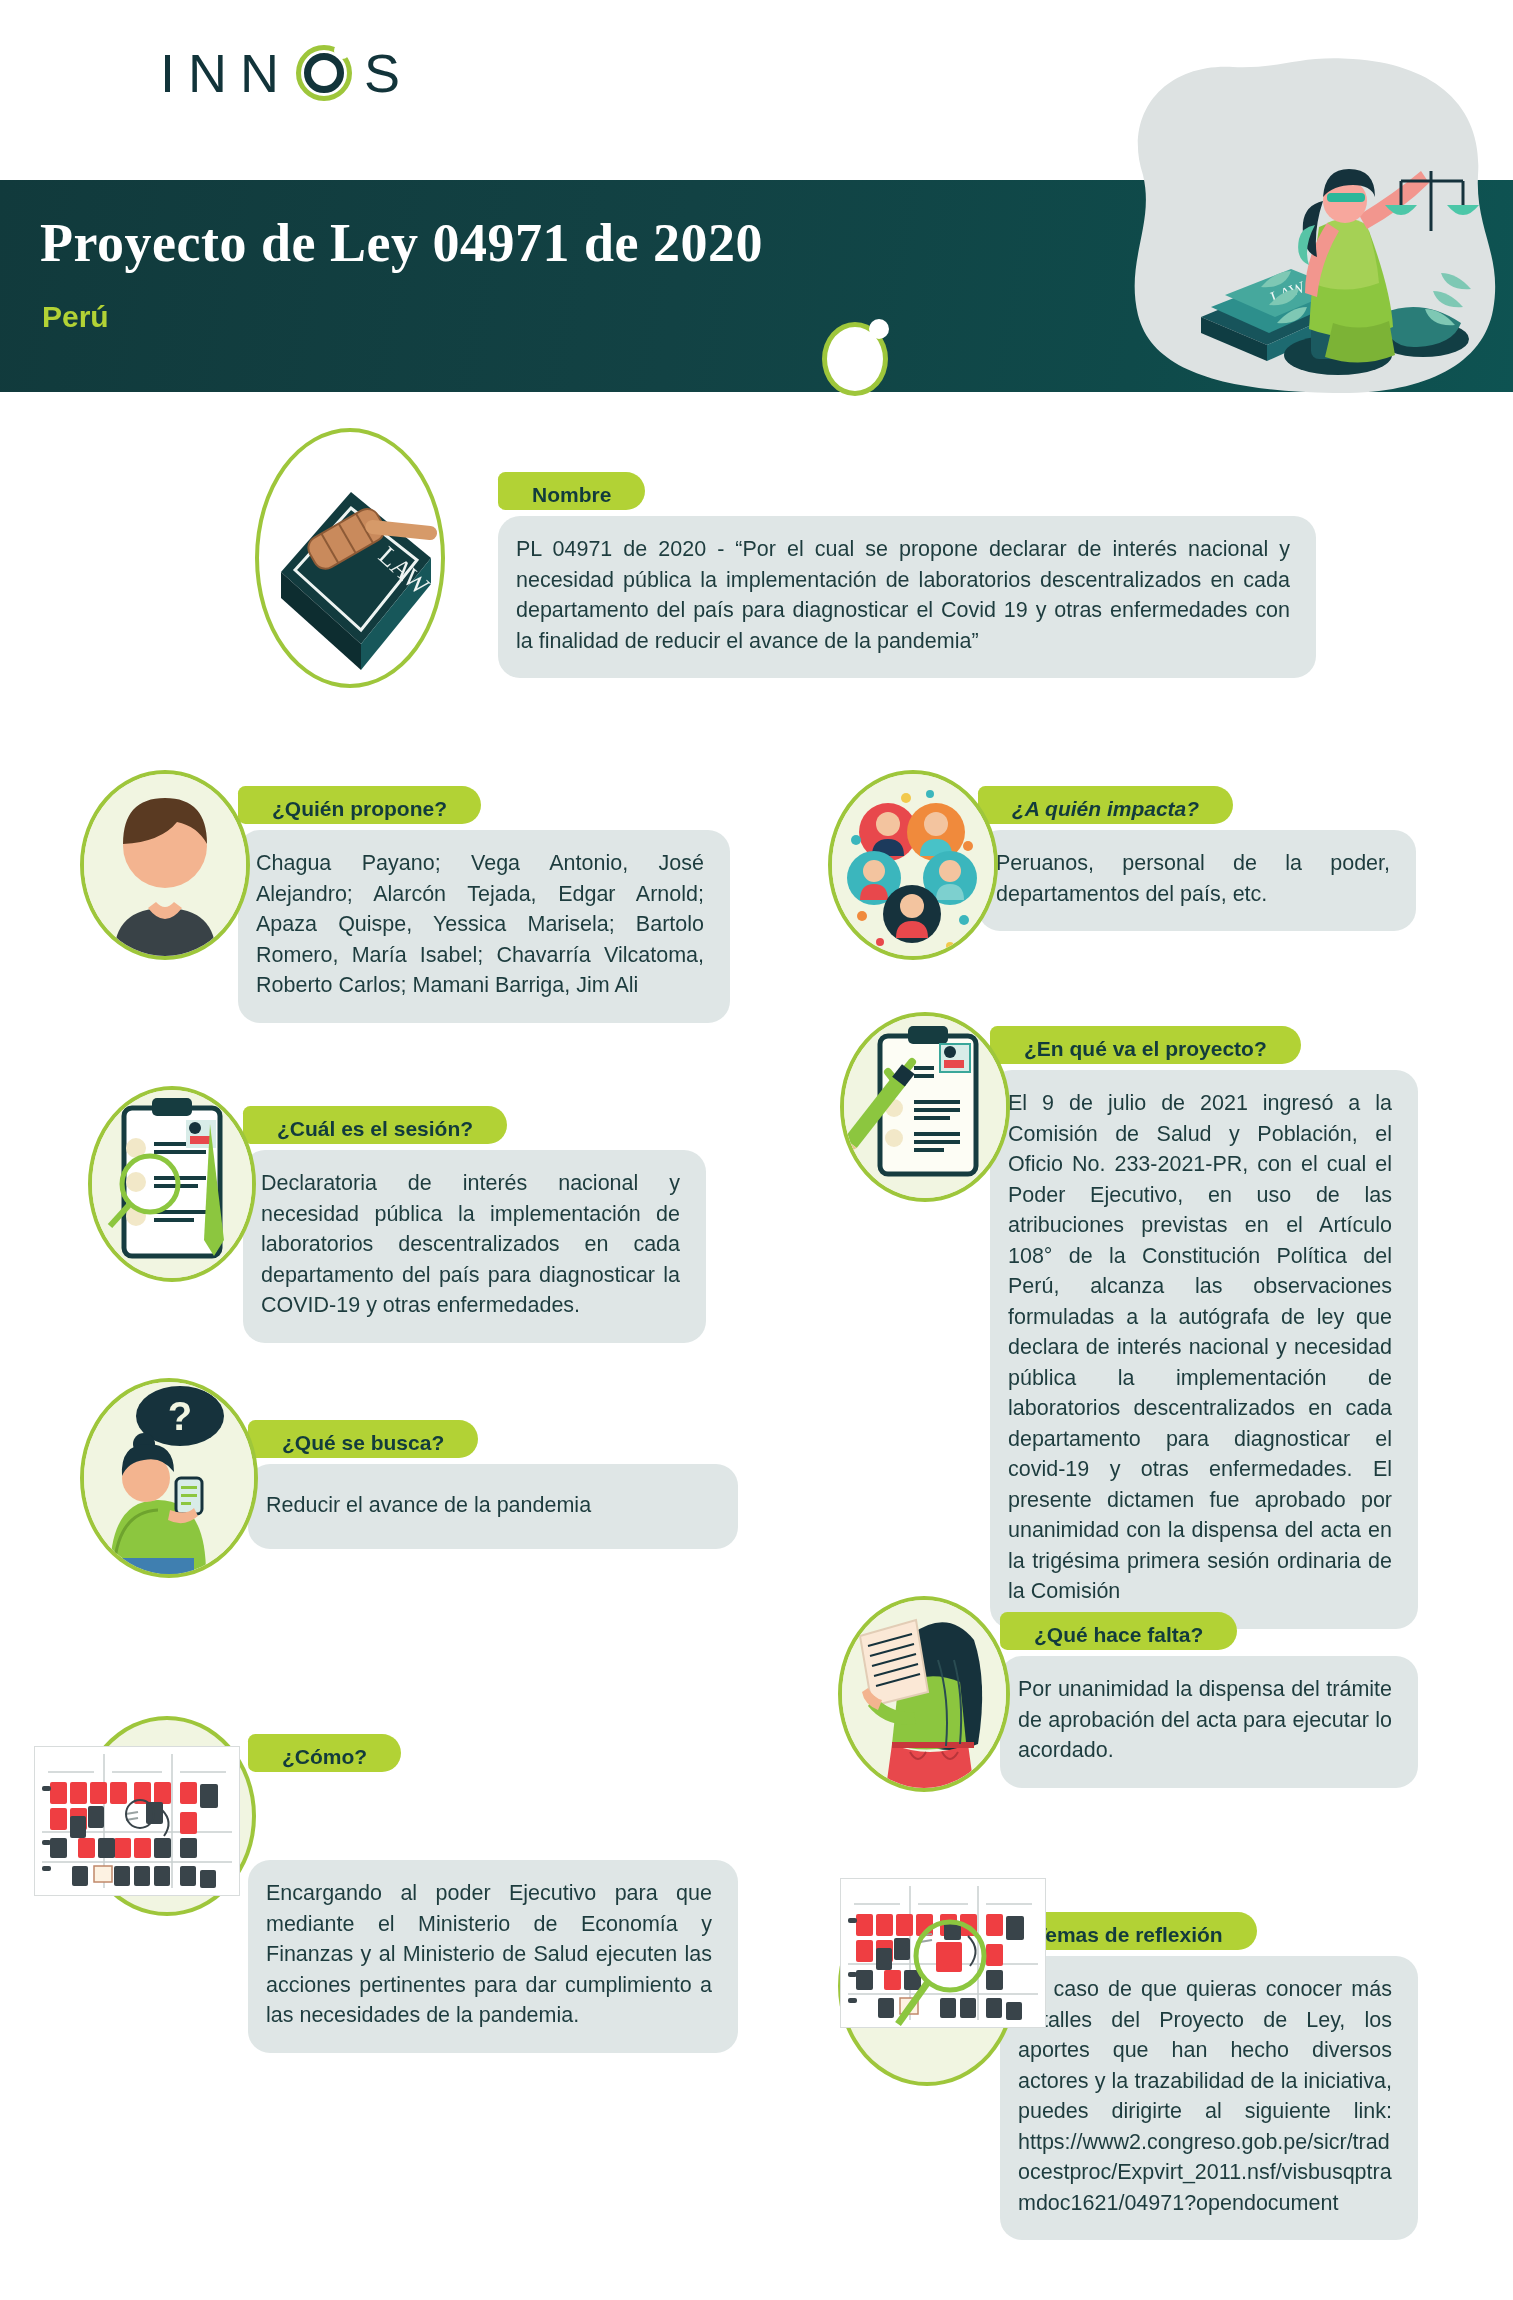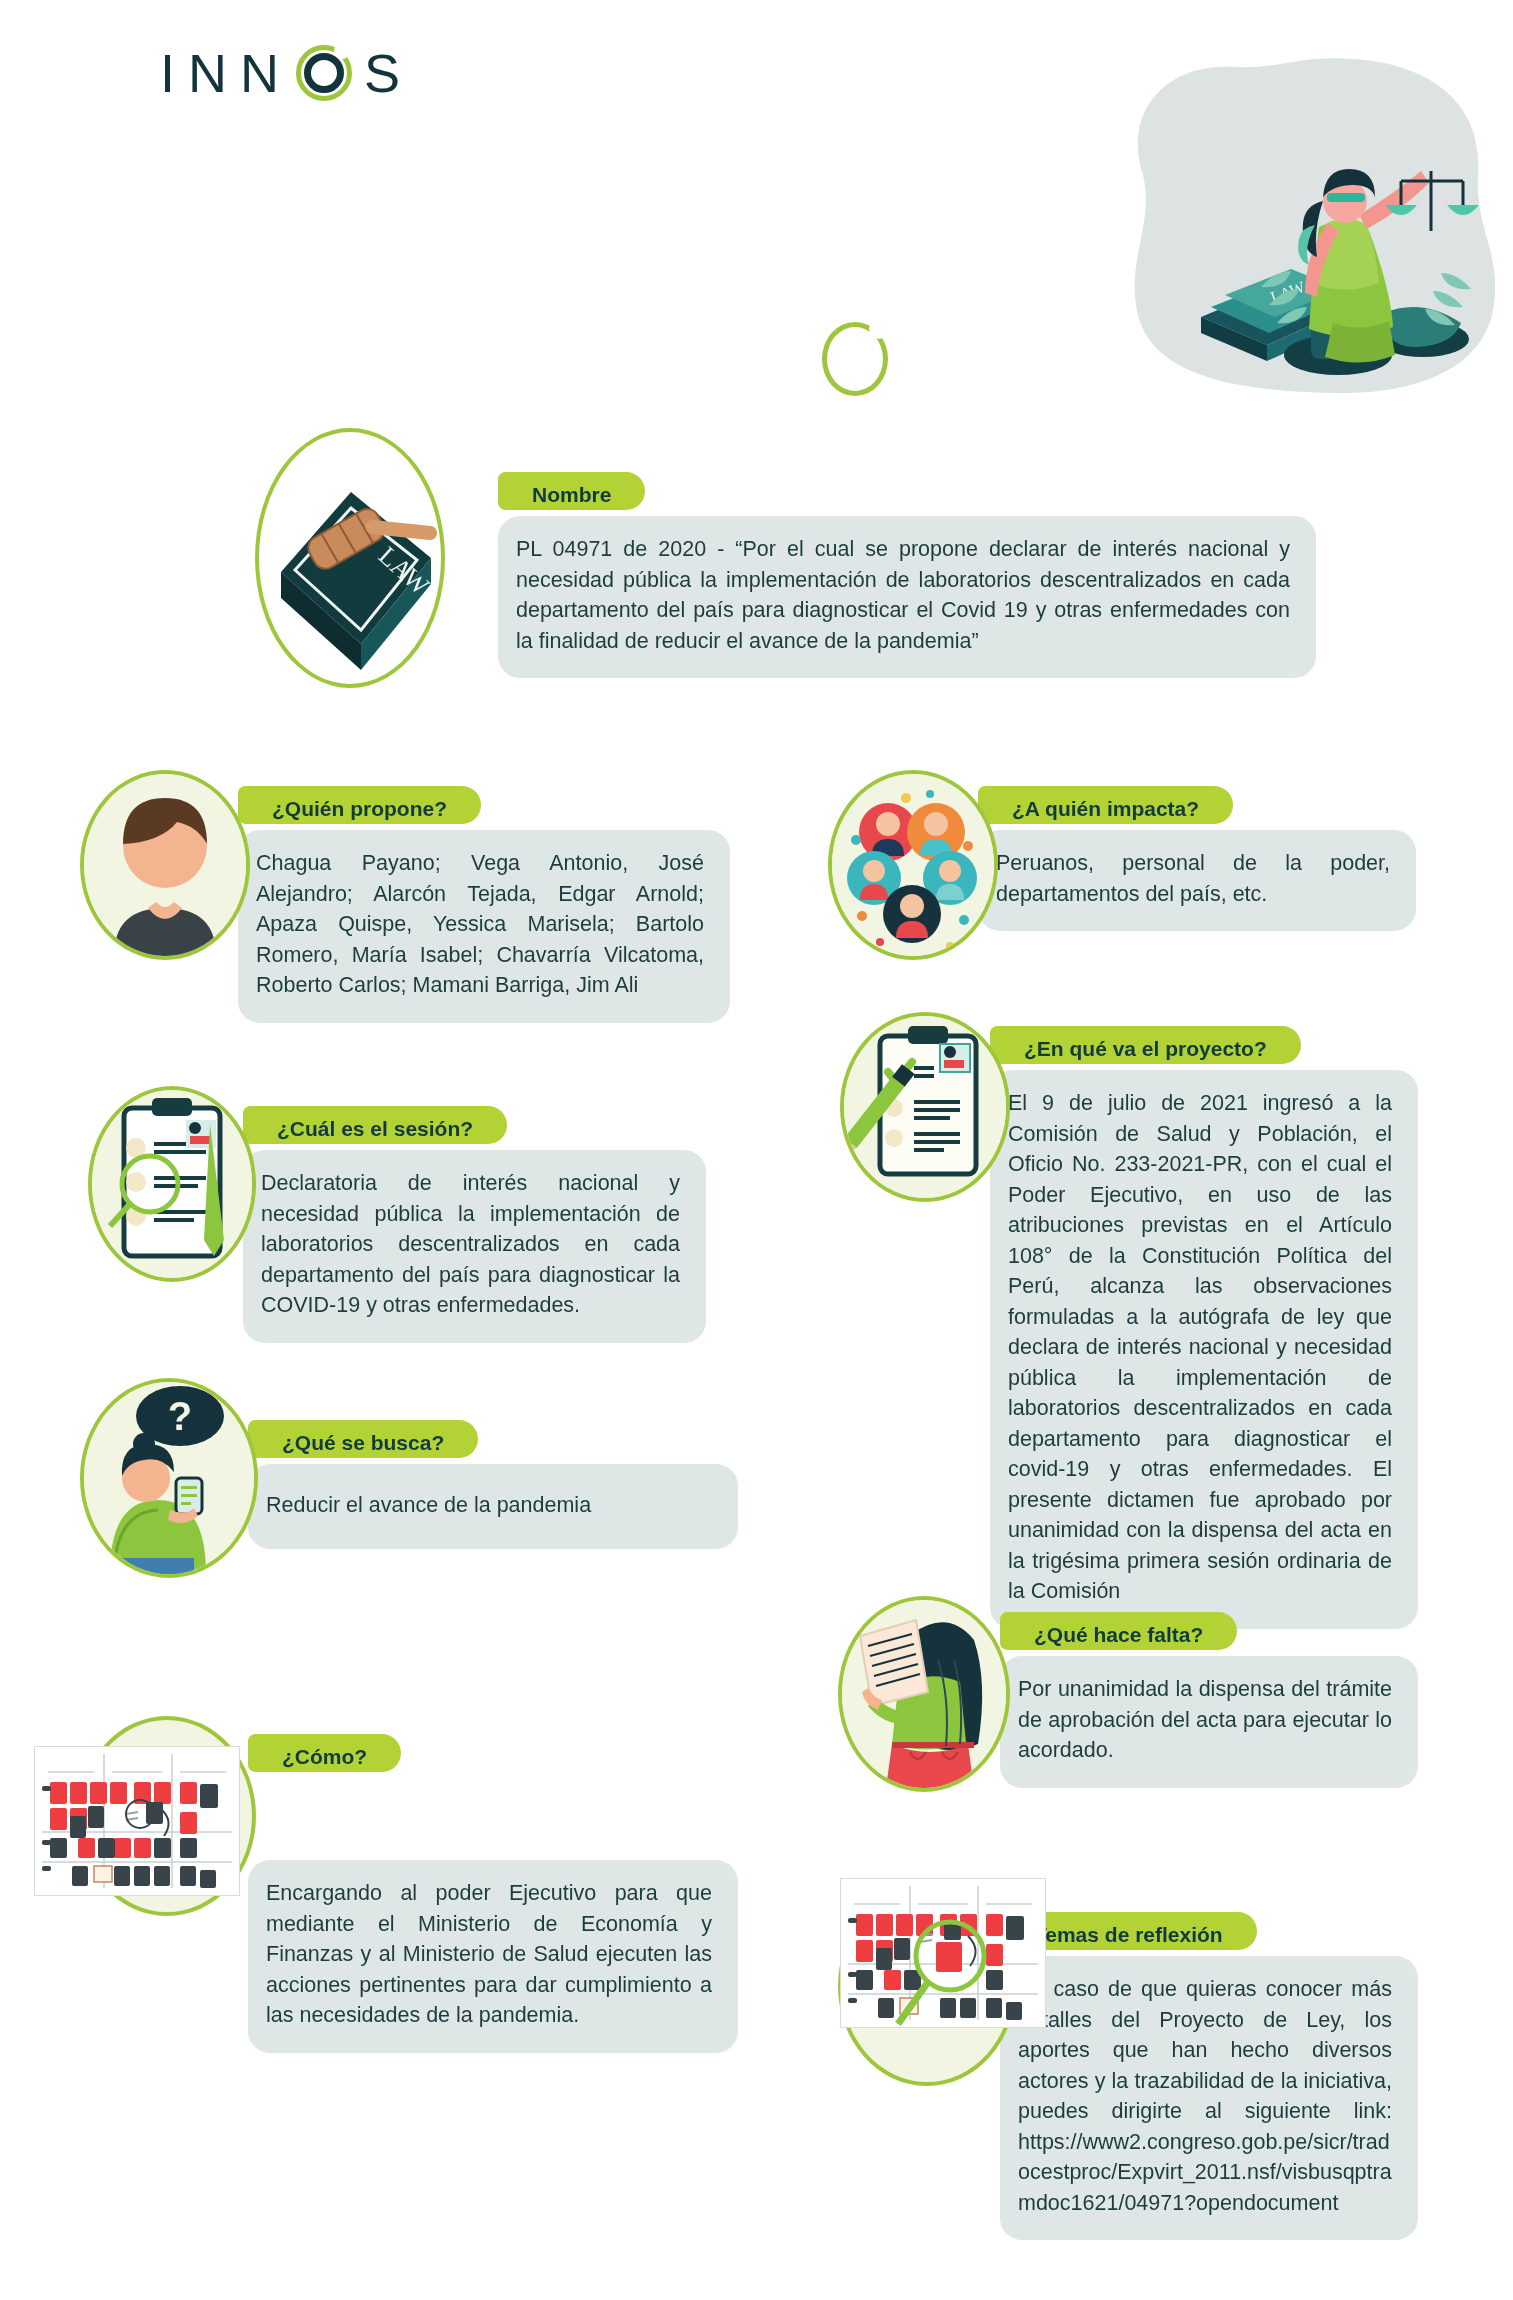--- a/index.html
+++ b/index.html
@@ -162,20 +162,24 @@
         <path d="M178,232 q14,-16 30,-16 q-6,18 -30,16 Z"></path>
         <path d="M186,250 q14,-16 30,-16 q-6,18 -30,16 Z"></path>
         <path d="M194,268 q14,-16 30,-16 q-6,18 -30,16 Z"></path>
         <path d="M388,234 q-14,-16 -30,-16 q6,18 30,16 Z"></path>
         <path d="M380,252 q-14,-16 -30,-16 q6,18 30,16 Z"></path>
         <path d="M372,270 q-14,-16 -30,-16 q6,18 30,16 Z"></path>
       </g>
     </svg>
   </div>
 
+  <div class="banner">
+    <div class="banner-title">Proyecto de Ley 04971 de 2020</div>
+    <div class="banner-sub">Perú</div>
+  </div>
   <div class="banner-dot"></div>
 
   <div class="card">
     <div class="avatar" style="left:255px; top:428px; width:190px; height:260px; border-radius:50%; background:#ffffff;">
       <svg width="182" height="252" viewBox="0 0 182 252">
         <g transform="translate(6,30)">
           <path d="M16,110 L86,30 L166,96 L96,182 Z" fill="#123b3e"></path>
           <path d="M16,110 L16,136 L96,208 L96,182 Z" fill="#0d2d30"></path>
           <path d="M96,182 L166,96 L166,122 L96,208 Z" fill="#17575a"></path>
           <path d="M30,108 L86,46 L152,98 L96,168 Z" fill="none" stroke="#eef4f2" stroke-width="3"></path>
@@ -235,21 +239,21 @@
           <circle cx="136" cy="72" r="5" fill="#f08a3c"></circle>
           <circle cx="74" cy="24" r="5" fill="#f2c94c"></circle>
           <circle cx="98" cy="20" r="4" fill="#3bb6bd"></circle>
           <circle cx="30" cy="142" r="5" fill="#f08a3c"></circle>
           <circle cx="132" cy="146" r="5" fill="#3bb6bd"></circle>
           <circle cx="48" cy="168" r="4" fill="#e8484c"></circle>
           <circle cx="118" cy="172" r="4" fill="#f2c94c"></circle>
         </g>
       </svg>
     </div>
-    <div class="pill" style="left:978px; top:786px; border-radius:10px 26px 26px 10px;">¿A quién impacta?</div>
+    <div class="pill" style="left:978px; top:786px; border-radius:10px 26px 26px 10px;font-style:italic;">¿A quién impacta?</div>
     <div class="body-box" style="left:978px; top:830px; width:438px;">Peruanos, personal de la poder, departamentos del país, etc.</div>
   </div>
 
   <div class="card">
     <div class="avatar" style="left:88px; top:1086px; width:168px; height:196px;">
       <svg width="160" height="188" viewBox="0 0 160 188">
         <rect width="160" height="188" fill="#f1f5e1"></rect>
         <rect x="32" y="18" width="96" height="148" rx="8" fill="#ffffff" stroke="#163c40" stroke-width="5"></rect>
         <rect x="60" y="8" width="40" height="18" rx="5" fill="#163c40"></rect>
         <circle cx="44" cy="58" r="10" fill="#f2e8c8"></circle>

